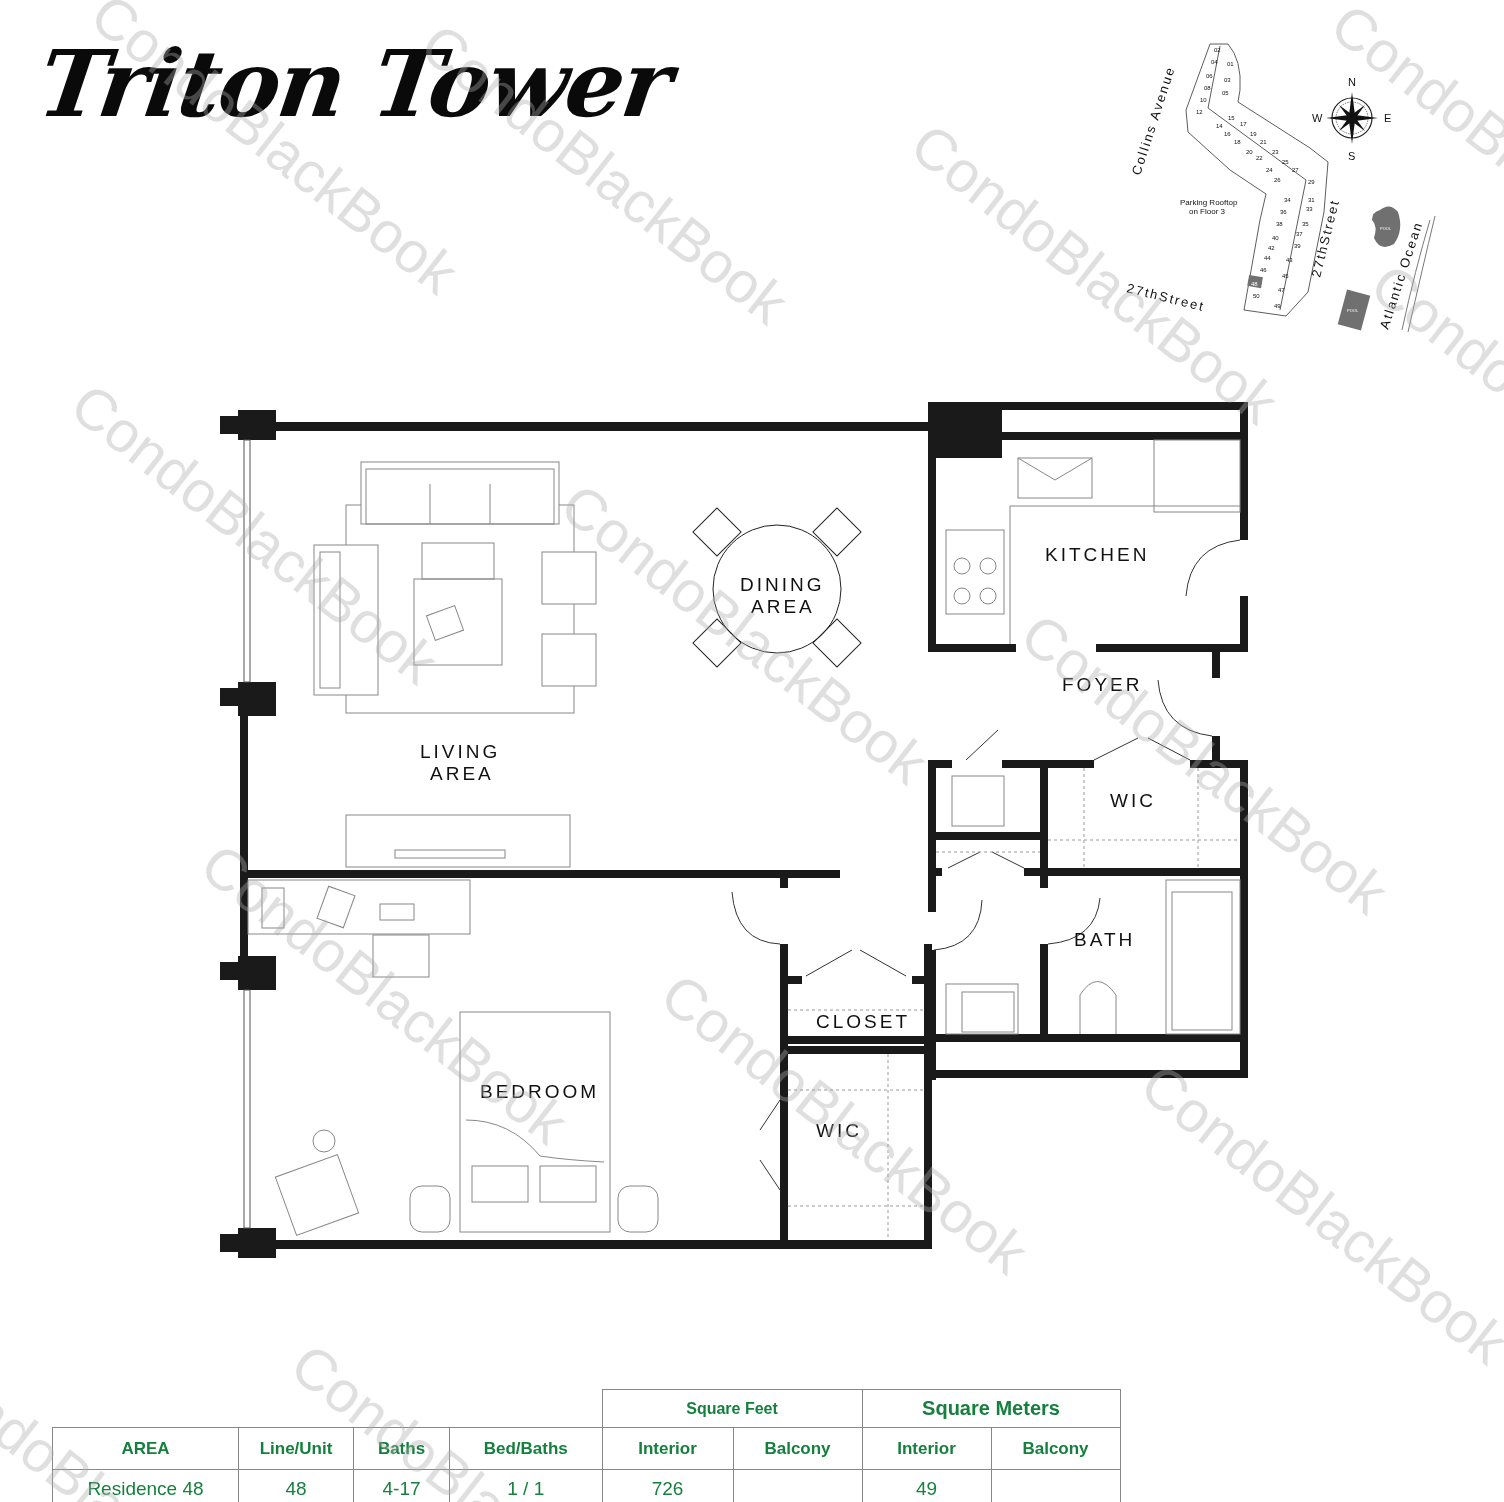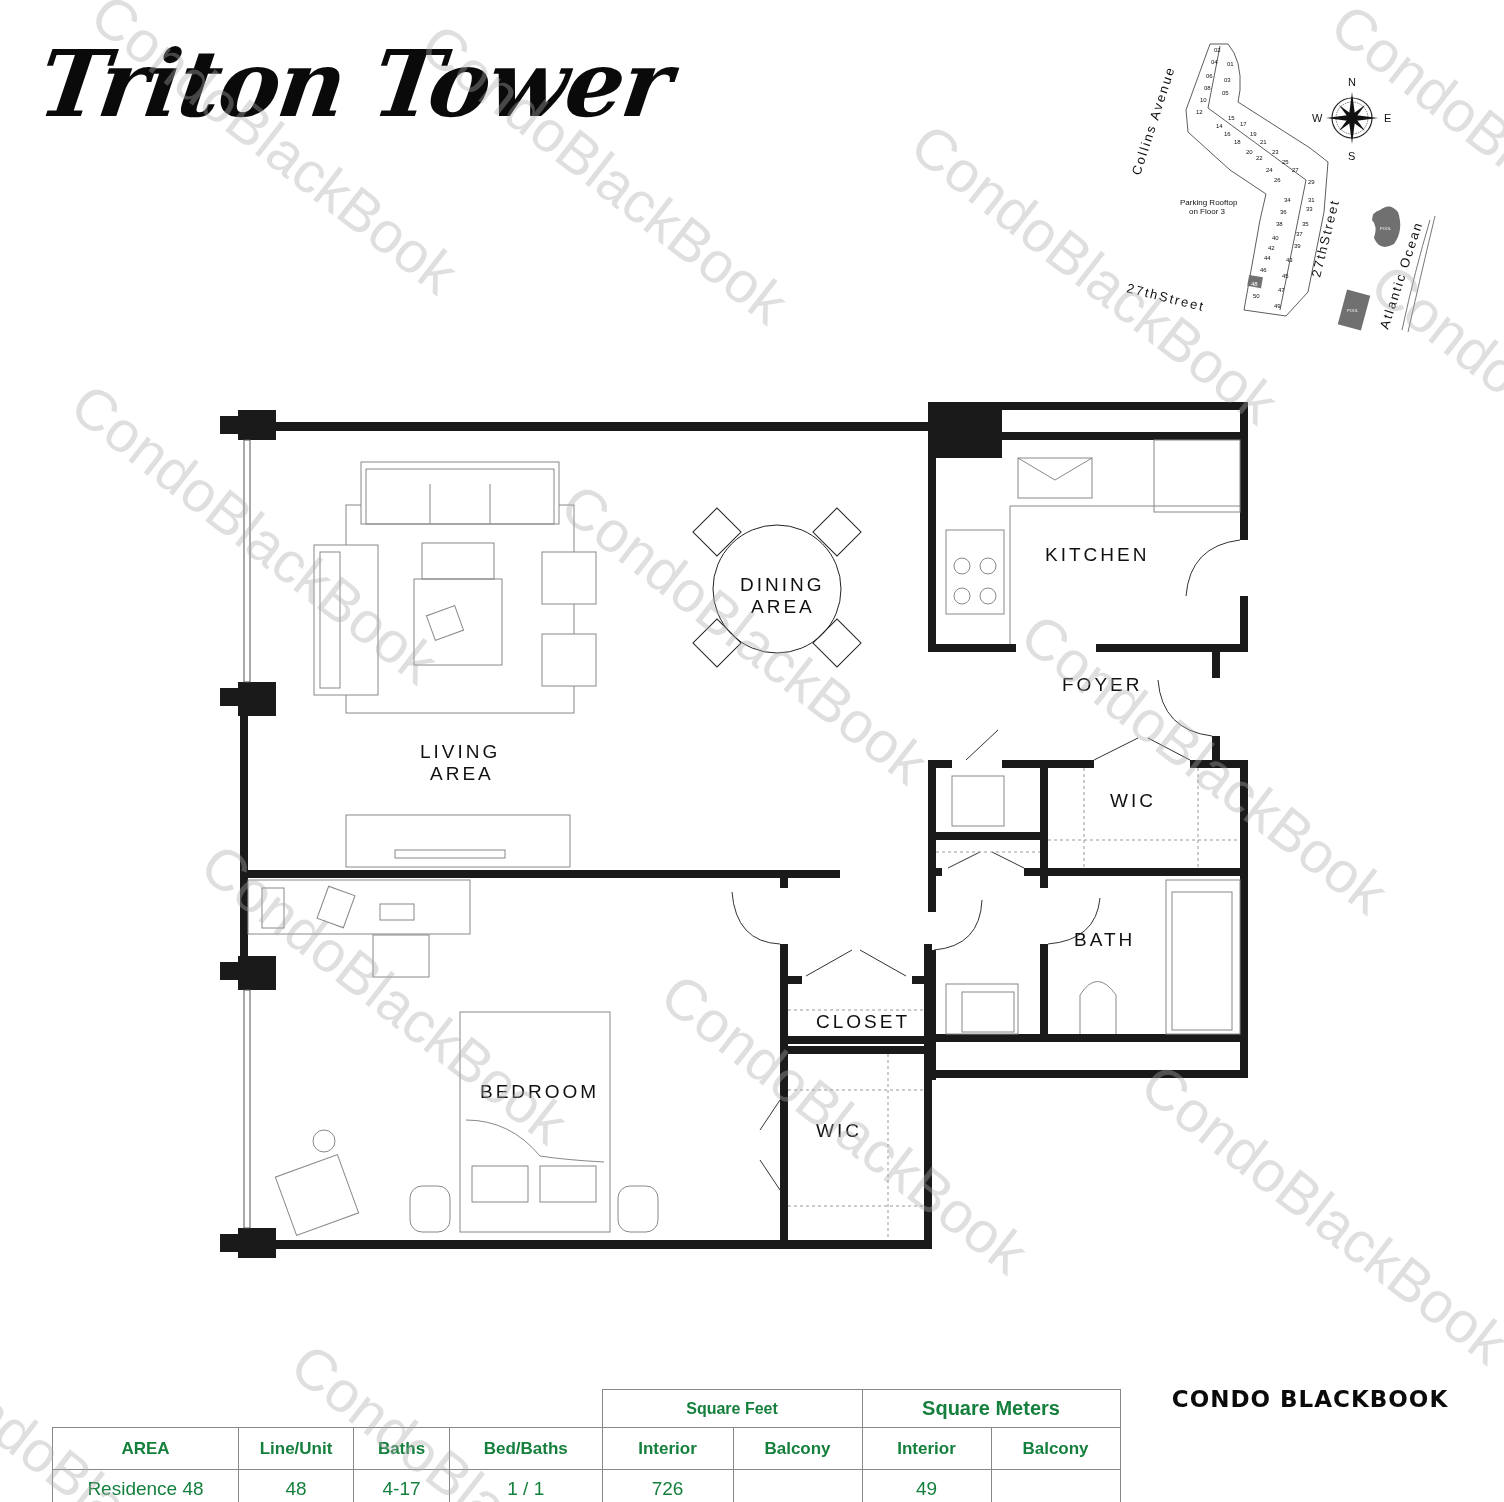--- a/index.html
+++ b/index.html
@@ -287,21 +287,20 @@
     <td>1 / 1</td>
     <td>726</td>
     <td></td>
     <td>49</td>
     <td></td>
   </tr>
 </tbody>
   </table>
 
 <div class="brand">
-  <div>CONDO BLACKBOOK</div>
 </div>
 
 <div class="wm" style="left:120px;top:-20px">CondoBlackBook</div>
 <div class="wm" style="left:450px;top:10px">CondoBlackBook</div>
 <div class="wm" style="left:940px;top:110px">CondoBlackBook</div>
 <div class="wm" style="left:1360px;top:-10px">CondoBlackBook</div>
 <div class="wm" style="left:100px;top:370px">CondoBlackBook</div>
 <div class="wm" style="left:590px;top:470px">CondoBlackBook</div>
 <div class="wm" style="left:1050px;top:600px">CondoBlackBook</div>
 <div class="wm" style="left:1400px;top:250px">CondoBlackBook</div>

